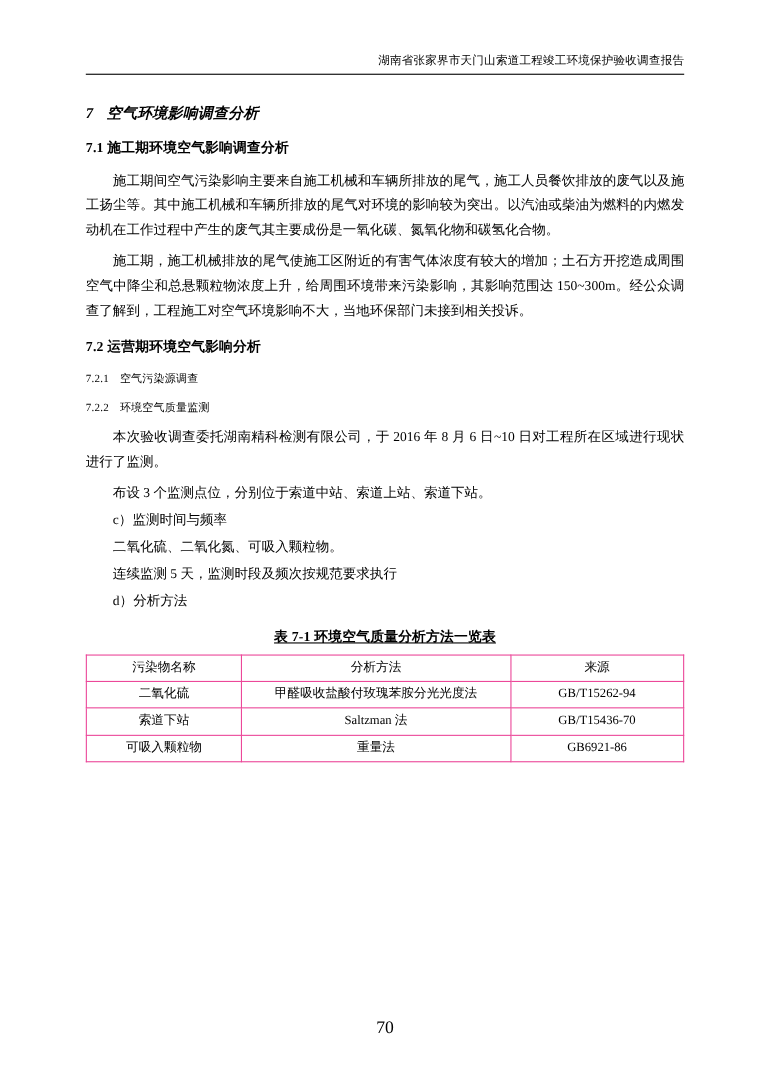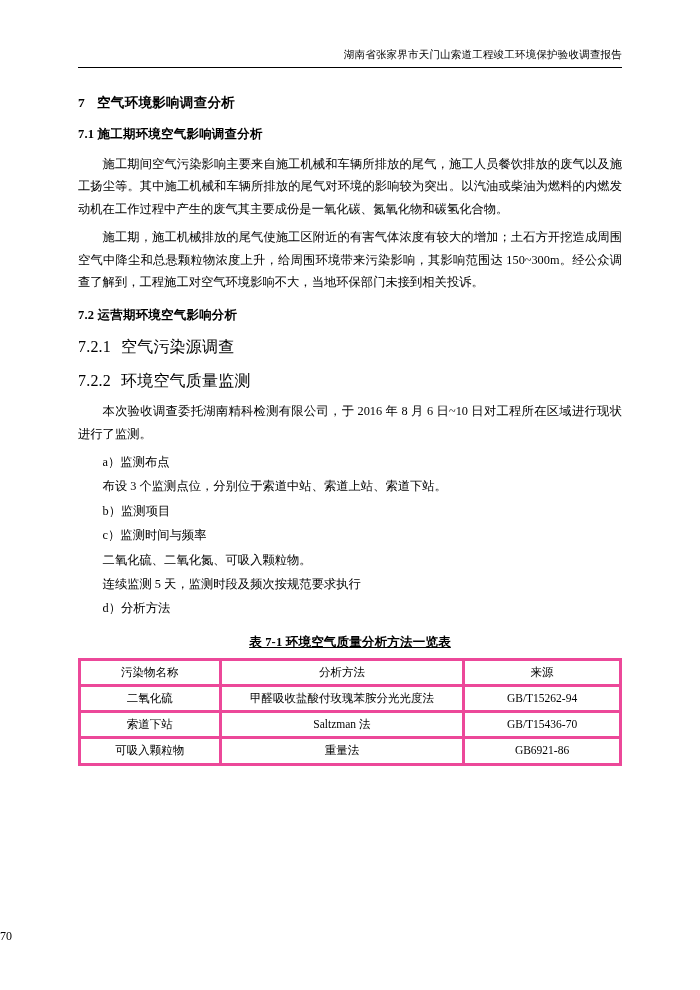--- a/index.html
+++ b/index.html
@@ -31,32 +31,33 @@
   }
   .header-rule {
     border-bottom: 1px solid #000;
     margin-bottom: 26px;
   }
   h1.sec {
     font-size: 13.5px;
     font-weight: bold;
     margin: 0 0 14px 0;
     letter-spacing: 0.3px;
+    font-style: italic;
   }
   h1.sec .num {
     margin-right: 12px;
   }
   h2.sub {
     font-size: 12.5px;
     font-weight: bold;
     margin: 14px 0 10px 0;
     letter-spacing: 0.2px;
   }
   h3.subsub {
-    font-size: 16px;
+    font-size: 10px;
     font-weight: normal;
     margin: 13px 0 8px 0;
     letter-spacing: 0.2px;
   }
   h3.subsub .num {
     margin-right: 10px;
   }
   p.body {
     font-size: 12.3px;
     line-height: 1.82;
@@ -78,41 +79,42 @@
     margin: 14px 0 7px 0;
     letter-spacing: 0.2px;
     text-decoration: underline;
   }
   table.data {
     border-collapse: collapse;
     width: 100%;
     font-size: 11.5px;
   }
   table.data th, table.data td {
-    border: 3px solid #ec4899;
+    border: 1px solid #ec4899;
     padding: 3px 4px;
     text-align: center;
     line-height: 1.5;
     font-weight: normal;
   }
   table.data td.first, table.data th.first {
     width: 26%;
   }
   table.data td.mid, table.data th.mid {
     width: 45%;
   }
   table.data td.last, table.data th.last {
     width: 29%;
   }
   .footer {
     position: absolute;
     left: 0;
     right: 0;
     bottom: 46px;
-    font-size: 12px;
+    text-align: center;
+    font-size: 16px;
   }
 </style>
 </head>
 <body>
 
 <div class="page">
 
   <div class="header">
     <span>湖南省张家界市天门山索道工程竣工环境保护验收调查报告</span>
   </div>
@@ -137,23 +139,21 @@
 
   <h3 class="subsub">
     <span class="num">7.2.1</span><span>空气污染源调查</span>
   </h3>
 
   <h3 class="subsub">
     <span class="num">7.2.2</span><span>环境空气质量监测</span>
   </h3>
   <p class="body">本次验收调查委托湖南精科检测有限公司，于 2016 年 8 月 6 日~10 日对工程所在区域进行现状进行了监测。</p>
 
-  <p class="item">a）监测布点</p>
   <p class="item">布设 3 个监测点位，分别位于索道中站、索道上站、索道下站。</p>
-  <p class="item">b）监测项目</p>
   <p class="item">c）监测时间与频率</p>
   <p class="item">二氧化硫、二氧化氮、可吸入颗粒物。</p>
   <p class="item">连续监测 5 天，监测时段及频次按规范要求执行</p>
   <p class="item">d）分析方法</p>
 
   <div class="tbl-caption">表 7-1  环境空气质量分析方法一览表</div>
 
   <table class="data">
     <thead>
       <tr>

